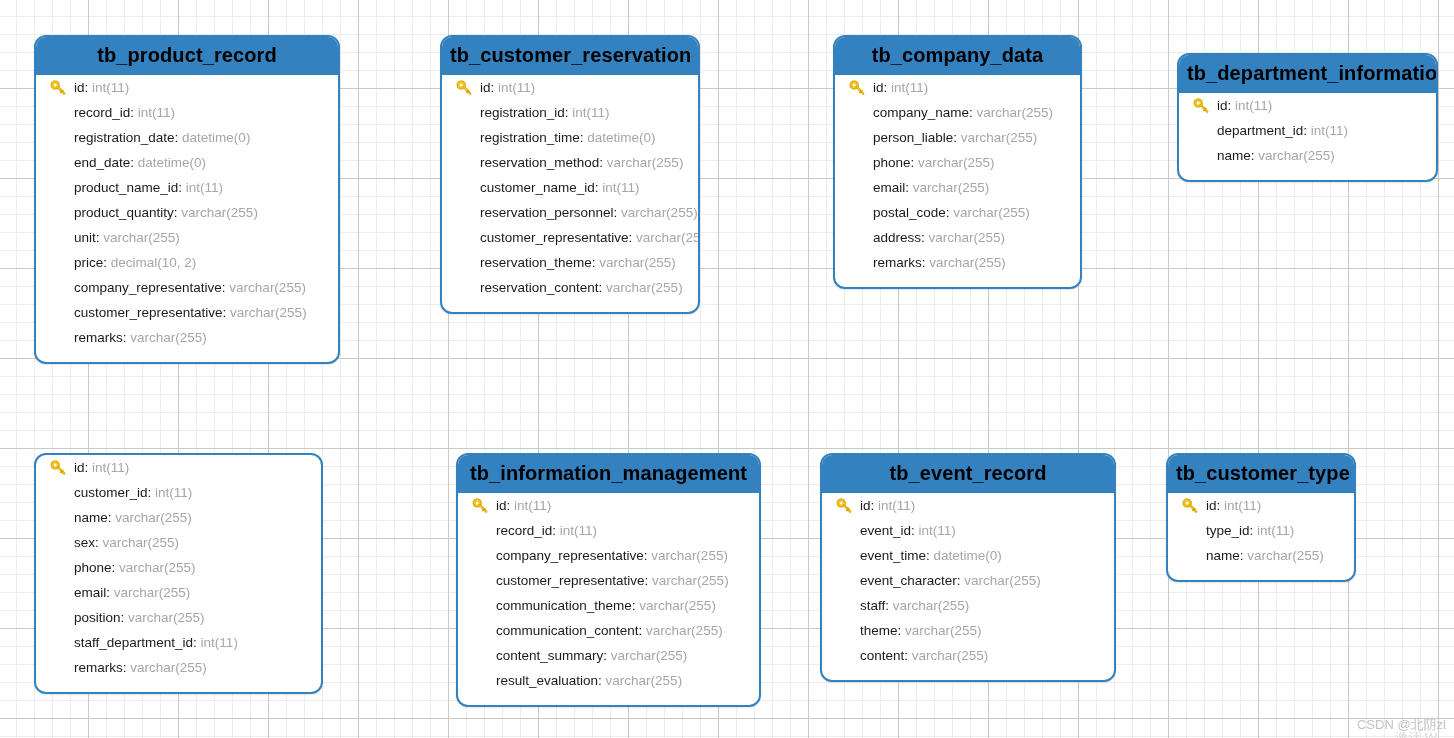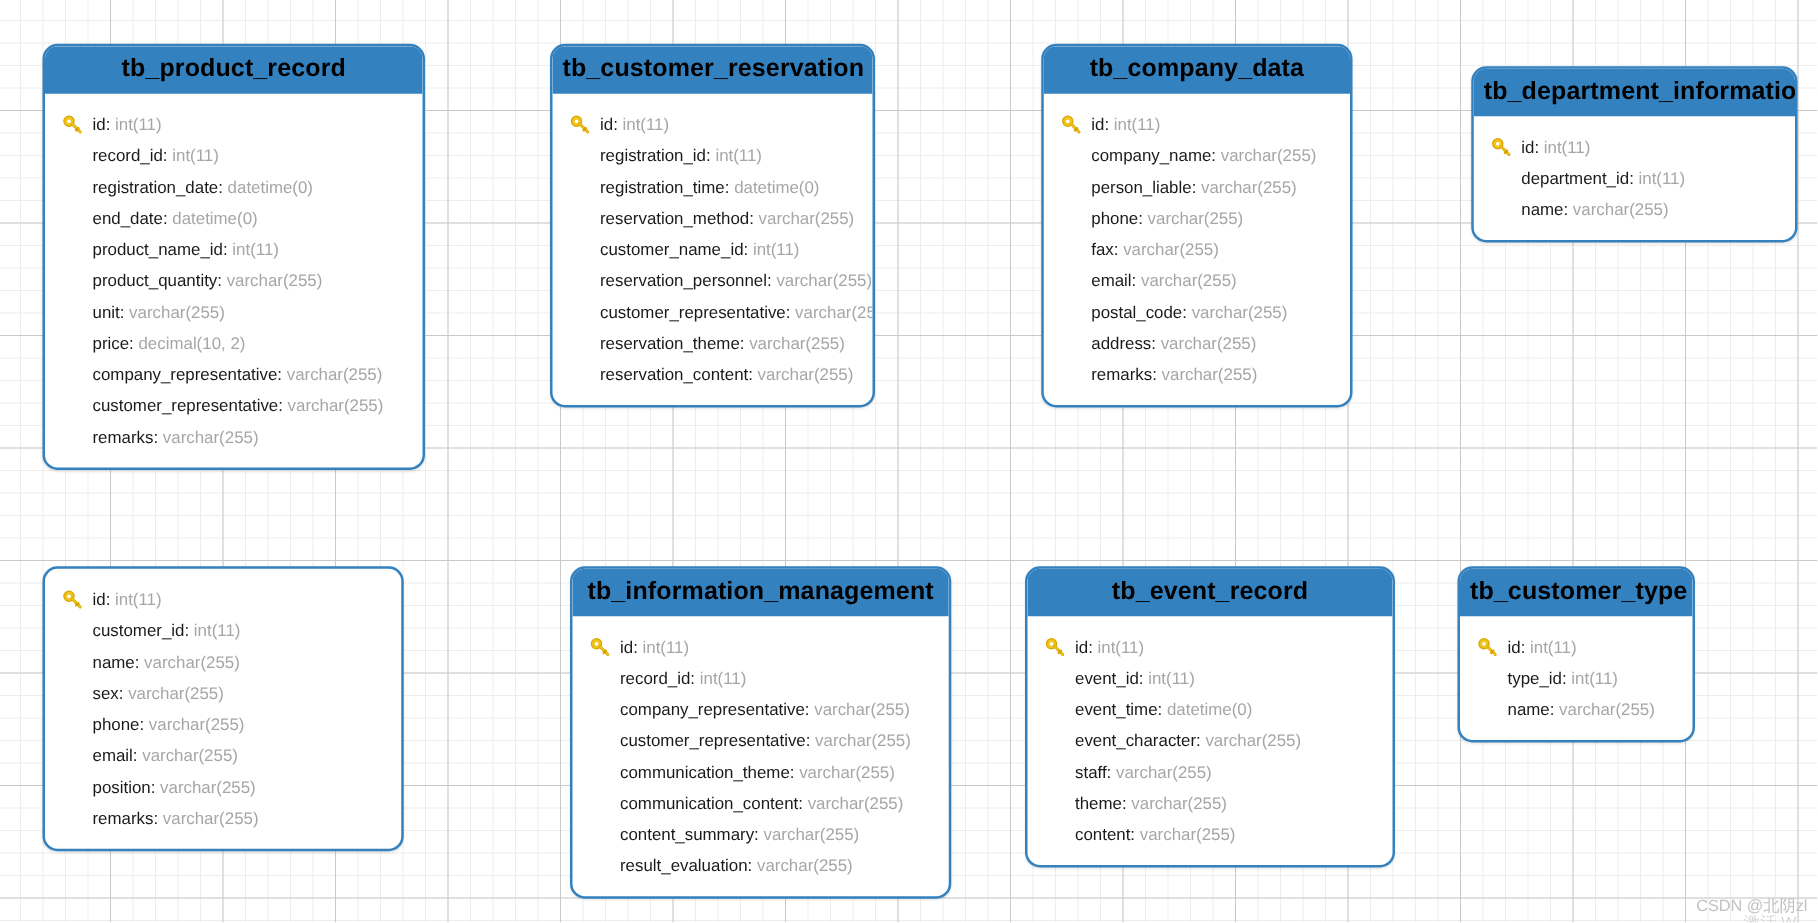--- a/index.html
+++ b/index.html
@@ -49,21 +49,21 @@
     background: #3481bf;
     color: #000000;
     font-size: 20px;
     font-weight: bold;
     text-align: center;
     padding: 7px 8px 8px 8px;
     letter-spacing: 0.1px;
     white-space: nowrap;
   }
   .table-body {
-    padding: 12px 6px 12px 6px;
+    padding: 0 6px 12px 6px;
   }
   .field-row {
     display: flex;
     align-items: center;
     height: 25px;
     padding-left: 8px;
     white-space: nowrap;
   }
   .key-slot {
     width: 24px;
@@ -238,24 +238,20 @@
           <div class="field-row">
             <span class="key-slot"></span>
             <span class="field-text"><span class="field-name">person_liable</span><span class="colon">: </span><span class="field-type">varchar(255)</span></span>
           </div>
           <div class="field-row">
             <span class="key-slot"></span>
             <span class="field-text"><span class="field-name">phone</span><span class="colon">: </span><span class="field-type">varchar(255)</span></span>
           </div>
           <div class="field-row">
             <span class="key-slot"></span>
-            <span class="field-text"><span class="field-name">fax</span><span class="colon">: </span><span class="field-type">varchar(255)</span></span>
-          </div>
-          <div class="field-row">
-            <span class="key-slot"></span>
             <span class="field-text"><span class="field-name">email</span><span class="colon">: </span><span class="field-type">varchar(255)</span></span>
           </div>
           <div class="field-row">
             <span class="key-slot"></span>
             <span class="field-text"><span class="field-name">postal_code</span><span class="colon">: </span><span class="field-type">varchar(255)</span></span>
           </div>
           <div class="field-row">
             <span class="key-slot"></span>
             <span class="field-text"><span class="field-name">address</span><span class="colon">: </span><span class="field-type">varchar(255)</span></span>
           </div>
@@ -320,20 +316,24 @@
             <span class="key-slot"></span>
             <span class="field-text"><span class="field-name">phone</span><span class="colon">: </span><span class="field-type">varchar(255)</span></span>
           </div>
           <div class="field-row">
             <span class="key-slot"></span>
             <span class="field-text"><span class="field-name">email</span><span class="colon">: </span><span class="field-type">varchar(255)</span></span>
           </div>
           <div class="field-row">
             <span class="key-slot"></span>
             <span class="field-text"><span class="field-name">position</span><span class="colon">: </span><span class="field-type">varchar(255)</span></span>
+          </div>
+          <div class="field-row">
+            <span class="key-slot"></span>
+            <span class="field-text"><span class="field-name">staff_department_id</span><span class="colon">: </span><span class="field-type">int(11)</span></span>
           </div>
           <div class="field-row">
             <span class="key-slot"></span>
             <span class="field-text"><span class="field-name">remarks</span><span class="colon">: </span><span class="field-type">varchar(255)</span></span>
           </div>
         </div>
       </div>
       <div class="table-card" style="left: 415px; top: 453px; width: 305px; margin-left: 41px;">
         <div class="table-header">tb_information_management</div>
         <div class="table-body">

